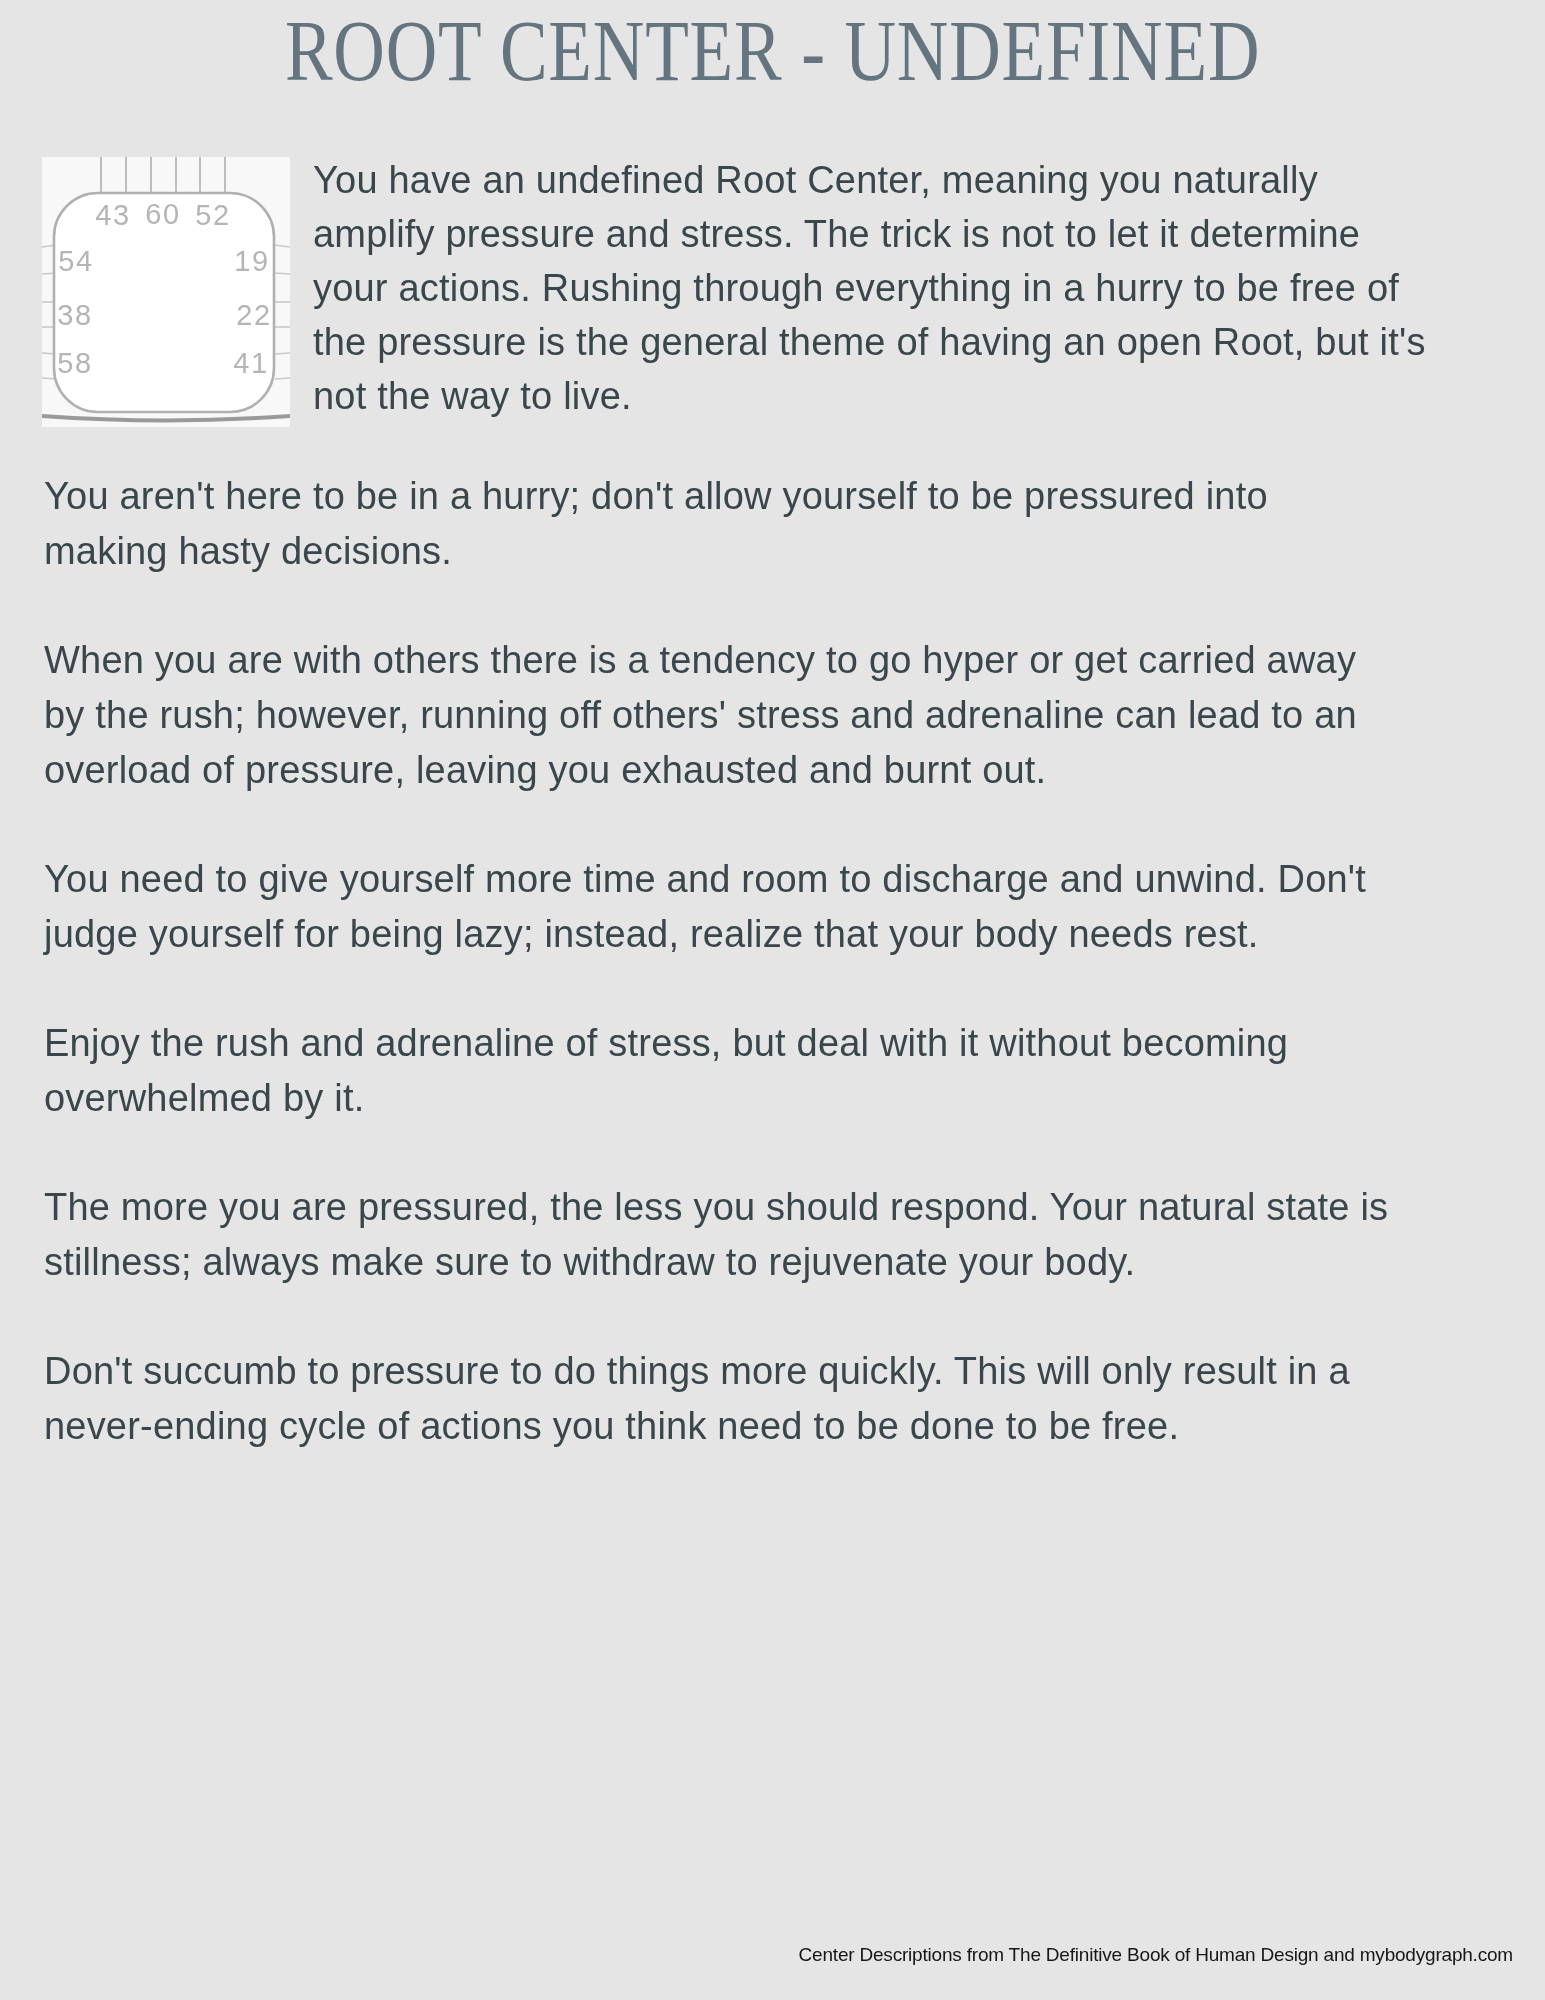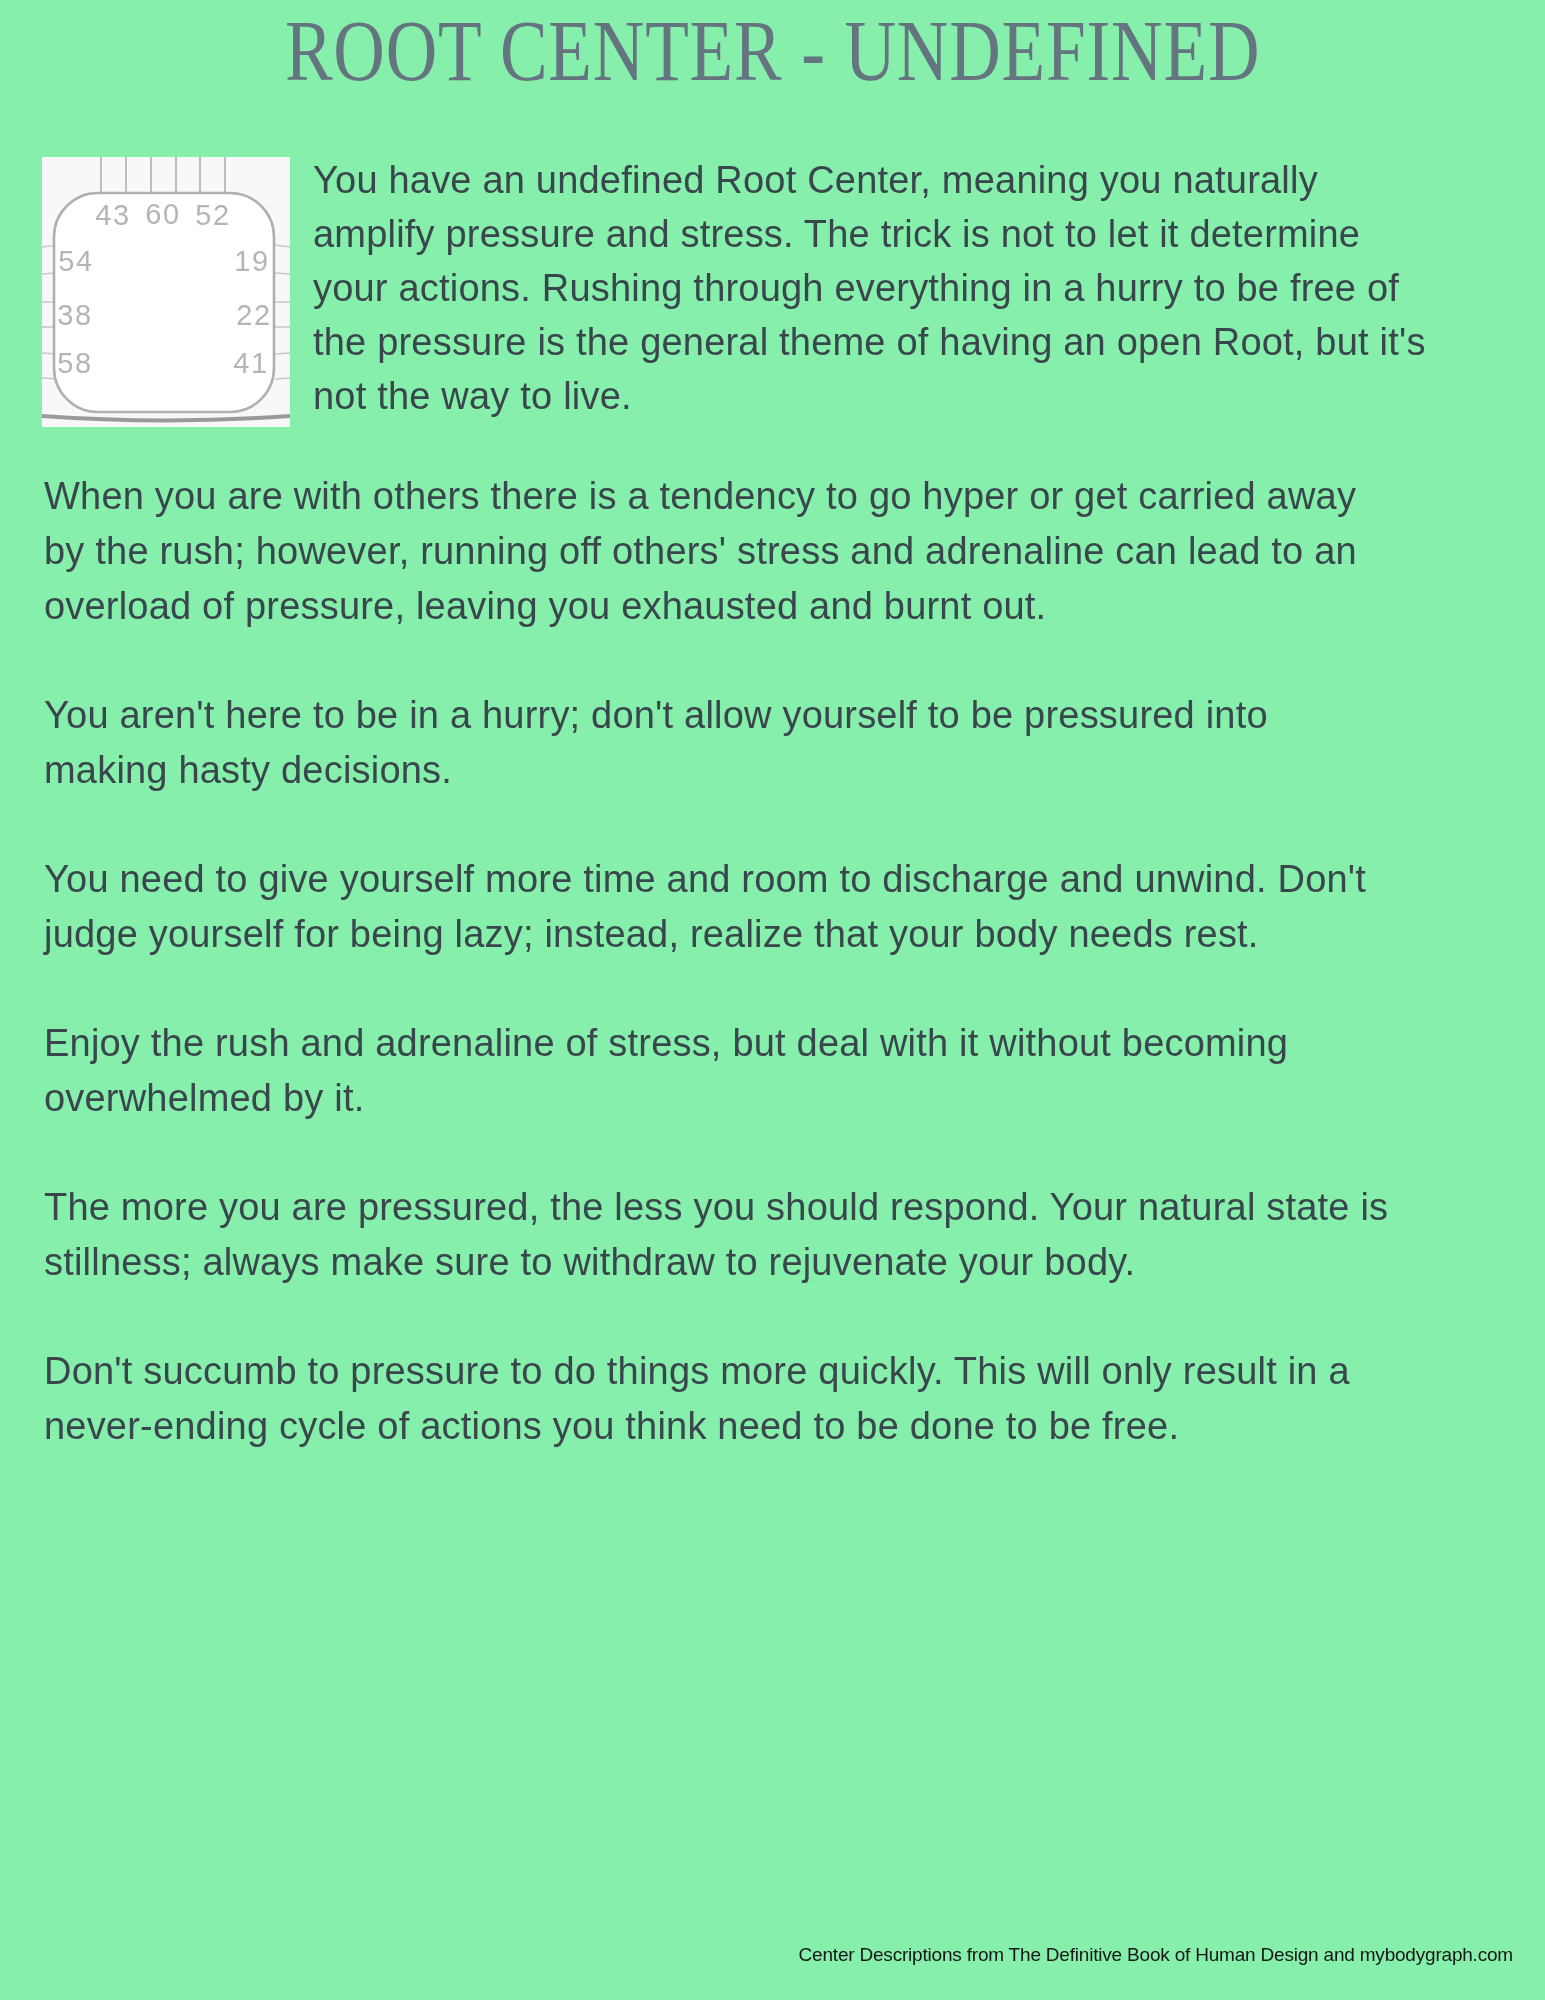--- a/index.html
+++ b/index.html
@@ -1,21 +1,21 @@
 <!DOCTYPE html>
 <html><head>
 <meta charset="utf-8">
 <style>
   * { margin: 0; padding: 0; box-sizing: border-box; }
   html, body { background: #ffffff; }
   .page {
     position: relative;
     width: 1545px;
     height: 2000px;
-    background: #86efac;
+    background: #e5e5e5;
     overflow: hidden;
     font-family: "Liberation Sans", sans-serif;
   }
   .title {
     position: absolute;
     top: 8px;
     left: 0;
     width: 100%;
     text-align: center;
     font-family: "Liberation Serif", serif;
@@ -146,25 +146,25 @@
     <span class="gate g41">41</span>
   </div>
 
   <div class="intro">You have an undefined Root Center, meaning you naturally
 amplify pressure and stress. The trick is not to let it determine
 your actions. Rushing through everything in a hurry to be free of
 the pressure is the general theme of having an open Root, but it's
 not the way to live.</div>
 
   <div class="body-text">
+    <p class="para">You aren't here to be in a hurry; don't allow yourself to be pressured into
+making hasty decisions.</p>
     <p class="para">When you are with others there is a tendency to go hyper or get carried away
 by the rush; however, running off others' stress and adrenaline can lead to an
 overload of pressure, leaving you exhausted and burnt out.</p>
-    <p class="para">You aren't here to be in a hurry; don't allow yourself to be pressured into
-making hasty decisions.</p>
     <p class="para">You need to give yourself more time and room to discharge and unwind. Don't
 judge yourself for being lazy; instead, realize that your body needs rest.</p>
     <p class="para">Enjoy the rush and adrenaline of stress, but deal with it without becoming
 overwhelmed by it.</p>
     <p class="para">The more you are pressured, the less you should respond. Your natural state is
 stillness; always make sure to withdraw to rejuvenate your body.</p>
     <p class="para">Don't succumb to pressure to do things more quickly. This will only result in a
 never-ending cycle of actions you think need to be done to be free.</p>
   </div>
 

